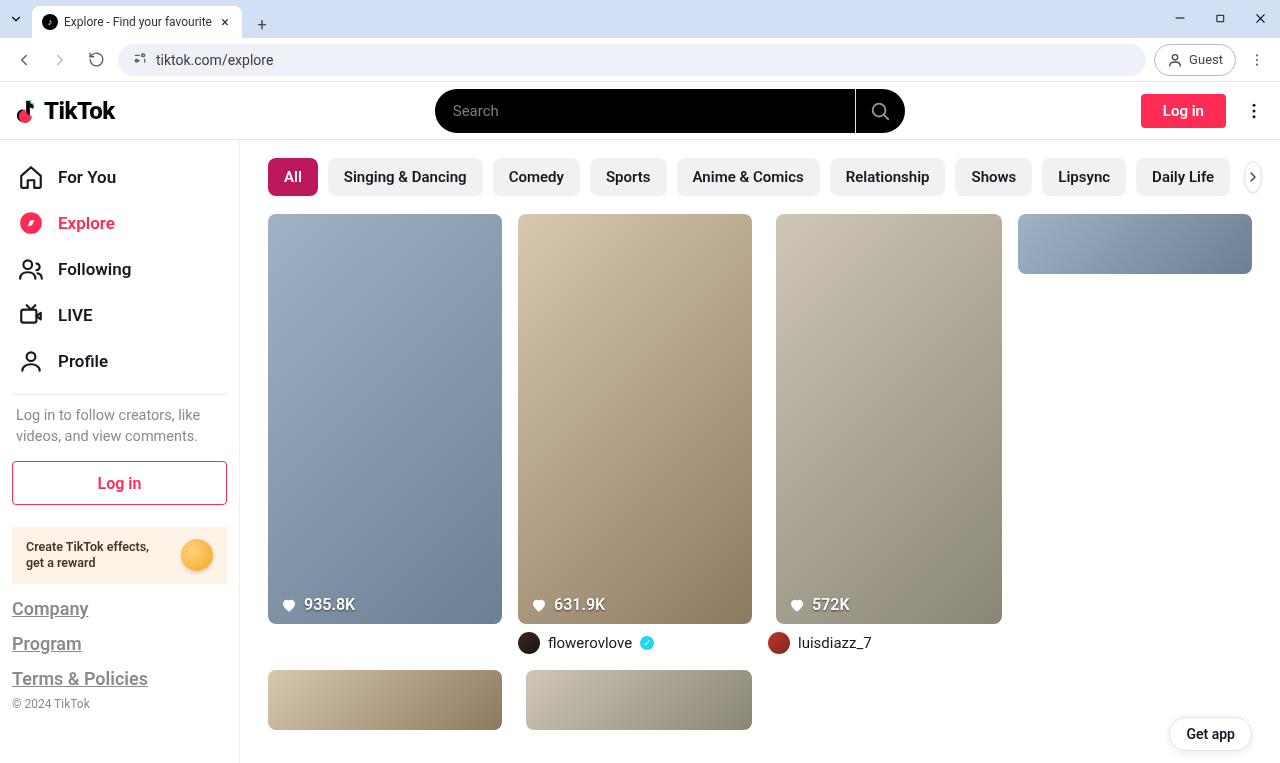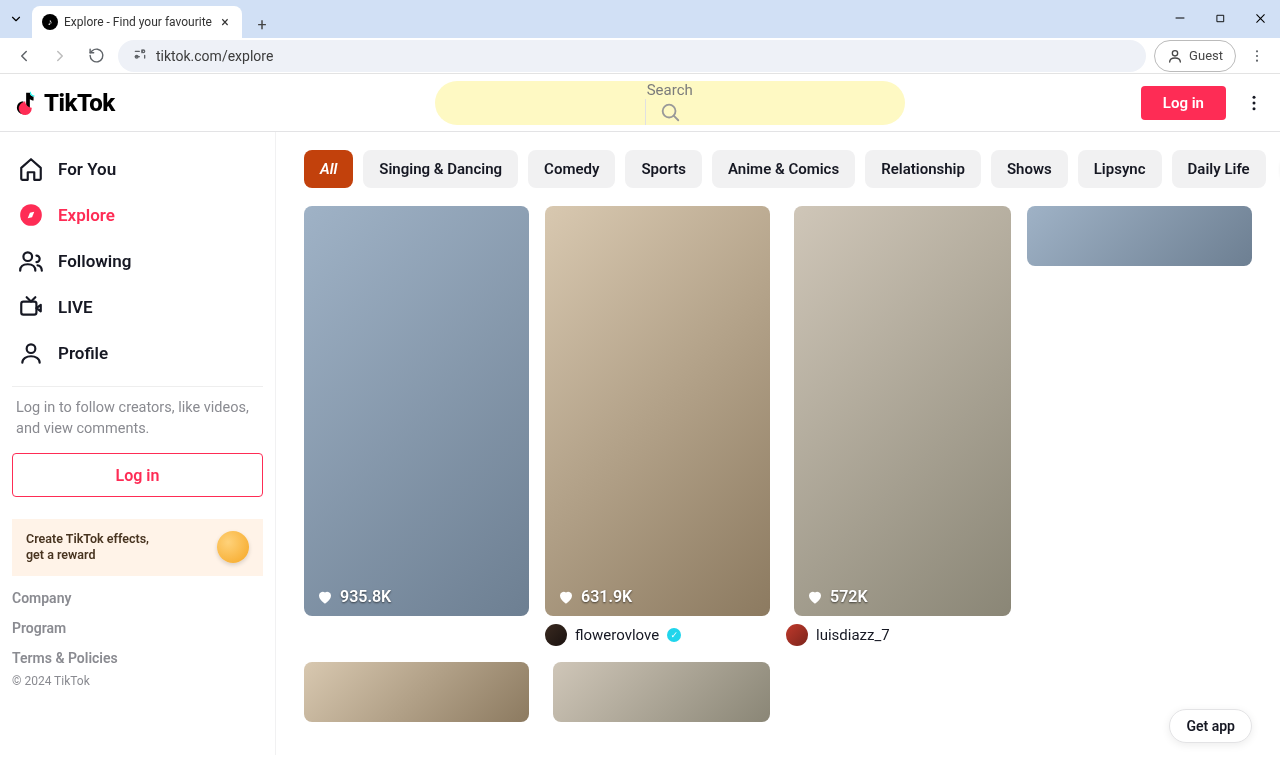--- a/index.html
+++ b/index.html
@@ -9,63 +9,63 @@
 .browser-chrome { background: #d1e0f5; height: 38px; display: flex; align-items: flex-end; padding: 0 8px; position: relative; }
 .tab { background: #fff; border-radius: 8px 8px 0 0; height: 32px; display: flex; align-items: center; padding: 0 10px; gap: 6px; font-size: 12px; color: #333; min-width: 200px; max-width: 220px; margin-left: 24px; }
 .tab-favicon { width: 16px; height: 16px; background: #000; border-radius: 50%; display: flex; align-items: center; justify-content: center; color: #fff; font-size: 9px; font-weight: bold; }
 .tab-title { flex: 1; overflow: hidden; text-overflow: ellipsis; white-space: nowrap; }
 .tab-close { width: 14px; height: 14px; display: flex; align-items: center; justify-content: center; font-size: 14px; cursor: pointer; }
 .tab-new { width: 28px; height: 28px; display: flex; align-items: center; justify-content: center; font-size: 16px; color: #444; cursor: pointer; margin-left: 6px; }
 .tab-dropdown { width: 20px; height: 20px; display: flex; align-items: center; justify-content: center; font-size: 12px; position: absolute; left: 6px; top: 9px; }
 .window-controls { position: absolute; right: 6px; top: 6px; display: flex; gap: 12px; }
 .window-controls span { width: 28px; height: 24px; display: flex; align-items: center; justify-content: center; cursor: pointer; }
 
-.addr-bar { background: #fff; height: 36px; display: flex; align-items: center; padding: 0 10px; gap: 8px; border-bottom: 1px solid #e3e3e3; }
+.addr-bar { background: #fff; height: 44px; display: flex; align-items: center; padding: 0 10px; gap: 8px; border-bottom: 1px solid #e3e3e3; }
 .nav-btn { width: 28px; height: 28px; display: flex; align-items: center; justify-content: center; color: #5f6368; cursor: pointer; font-size: 16px; }
 .nav-btn.disabled { color: #bdbdbd; }
 .urlbox { flex: 1; background: #eef1f7; border-radius: 20px; height: 32px; display: flex; align-items: center; padding: 0 14px; gap: 8px; font-size: 14px; color: #3c3c3c; }
 .urlbox .site-settings { font-size: 13px; color: #5f6368; }
 .guest-pill { border: 1px solid #bbb; border-radius: 16px; height: 32px; display: flex; align-items: center; gap: 6px; padding: 0 12px; font-size: 13px; color: #474747; }
 .menu-dots { width: 26px; display: flex; align-items: center; justify-content: center; cursor: pointer; color: #5f6368; }
 
 
 .page { height: calc(763px - 38px - 44px); display: flex; flex-direction: column; }
 
 .top-header { height: 58px; border-bottom: 1px solid #e3e3e5; display: flex; align-items: center; padding: 0 16px; }
 .logo { display: flex; align-items: center; gap: 4px; font-size: 24px; font-weight: 800; letter-spacing: -0.5px; }
 .logo svg { width: 24px; height: 26px; }
-.search-wrap { margin-left: 320px; background: #fef9c3; border-radius: 24px; height: 44px; display: flex; align-items: center; width: 470px; flex-direction: column; }
+.search-wrap { margin-left: 320px; background: #000000; border-radius: 24px; height: 44px; display: flex; align-items: center; width: 470px; }
 .search-input-region { flex: 1; padding: 0 18px; color: #7c7c7c; font-size: 15px; }
 .search-btn { width: 50px; height: 100%; border-left: 1px solid #e0e0e2; display: flex; align-items: center; justify-content: center; color: #999; }
 .header-right { margin-left: auto; display: flex; align-items: center; gap: 18px; }
 .login-btn { background: #fe2c55; color: #fff; border: none; border-radius: 4px; height: 34px; padding: 0 22px; font-weight: 600; font-size: 15px; cursor: pointer; }
 .more-btn { color: #161823; cursor: pointer; display: flex; }
 
 .body-row { flex: 1; display: flex; overflow: hidden; }
 
 
-.sidebar { width: 276px; padding: 14px 12px 12px 12px; border-right: 1px solid #f1f1f2; overflow-y: auto; }
+.sidebar { width: 240px; padding: 14px 12px 12px 12px; border-right: 1px solid #f1f1f2; overflow-y: auto; }
 .side-link { display: flex; align-items: center; gap: 14px; padding: 10px 6px; font-size: 17px; font-weight: 600; color: #161823; cursor: pointer; border-radius: 4px; }
 .side-link.active { color: #fe2c55; }
 .side-link .icon { width: 26px; height: 26px; display: flex; align-items: center; justify-content: center; }
 .side-link .icon svg { width: 26px; height: 26px; }
 .divider { height: 1px; background: #eee; margin: 10px 0; }
 .side-hint { font-size: 14.5px; color: #8a8b91; line-height: 1.45; padding: 0 4px 14px 4px; }
 .side-login-btn { display: block; width: 100%; border: 1px solid #fe2c55; color: #fe2c55; background: #fff; border-radius: 4px; height: 44px; font-size: 16px; font-weight: 600; cursor: pointer; }
 .effects-banner { margin-top: 22px; background: #fff3e8; border-radius: 0; padding: 12px 14px; display: flex; align-items: center; justify-content: space-between; }
 .effects-banner .text { font-size: 12.5px; font-weight: 600; color: #483420; line-height: 1.3; max-width: 130px; }
 .effects-banner .coin { width: 32px; height: 32px; background: radial-gradient(circle at 35% 35%, #ffd27a, #f5a623); border-radius: 50%; box-shadow: 0 2px 4px rgba(0,0,0,.15); }
-.footer-link { color: #8a8b91; font-size: 14px; font-weight: 600; margin-top: 14px; cursor: pointer; }
+.footer-link { color: #8a8b91; font-size: 18px; font-weight: 600; margin-top: 14px; cursor: pointer; text-decoration: underline; }
 .copyright { color: #8a8b91; font-size: 12px; margin-top: 8px; }
 
 
 .main { flex: 1; overflow-y: auto; padding: 18px 28px 28px 28px; position: relative; }
 .cat-row { display: flex; gap: 10px; align-items: center; margin-bottom: 18px; position: relative; }
 .cat-pill { background: #f1f1f2; color: #161823; font-weight: 600; font-size: 15px; border-radius: 8px; padding: 10px 16px; white-space: nowrap; cursor: pointer; }
-.cat-pill.active { background: #c2410c; color: #fff; font-style: italic; }
+.cat-pill.active { background: #be185d; color: #fff; }
 .cat-scroll-btn { width: 32px; height: 32px; border-radius: 50%; background: #fff; border: 1px solid #e3e3e5; display: flex; align-items: center; justify-content: center; cursor: pointer; color: #444; box-shadow: 0 1px 3px rgba(0,0,0,0.08); margin-left: 4px; }
 
 .video-grid { display: grid; grid-template-columns: repeat(4, 1fr); gap: 16px; }
 .video-card { display: flex; flex-direction: column; gap: 8px; }
 .thumb { position: relative; border-radius: 8px; overflow: hidden; height: 410px; background: #444; display: flex; align-items: center; justify-content: center; }
 .thumb .likes { position: absolute; left: 12px; bottom: 10px; color: #fff; font-weight: 600; font-size: 16px; display: flex; align-items: center; gap: 6px; text-shadow: 0 1px 2px rgba(0,0,0,.6); }
 .thumb .likes svg { width: 18px; height: 18px; fill: #fff; }
 .author { display: flex; align-items: center; gap: 8px; }
 .avatar { width: 22px; height: 22px; border-radius: 50%; background: #888; }
 .author-name { font-size: 15px; color: #161823; font-weight: 400; }

